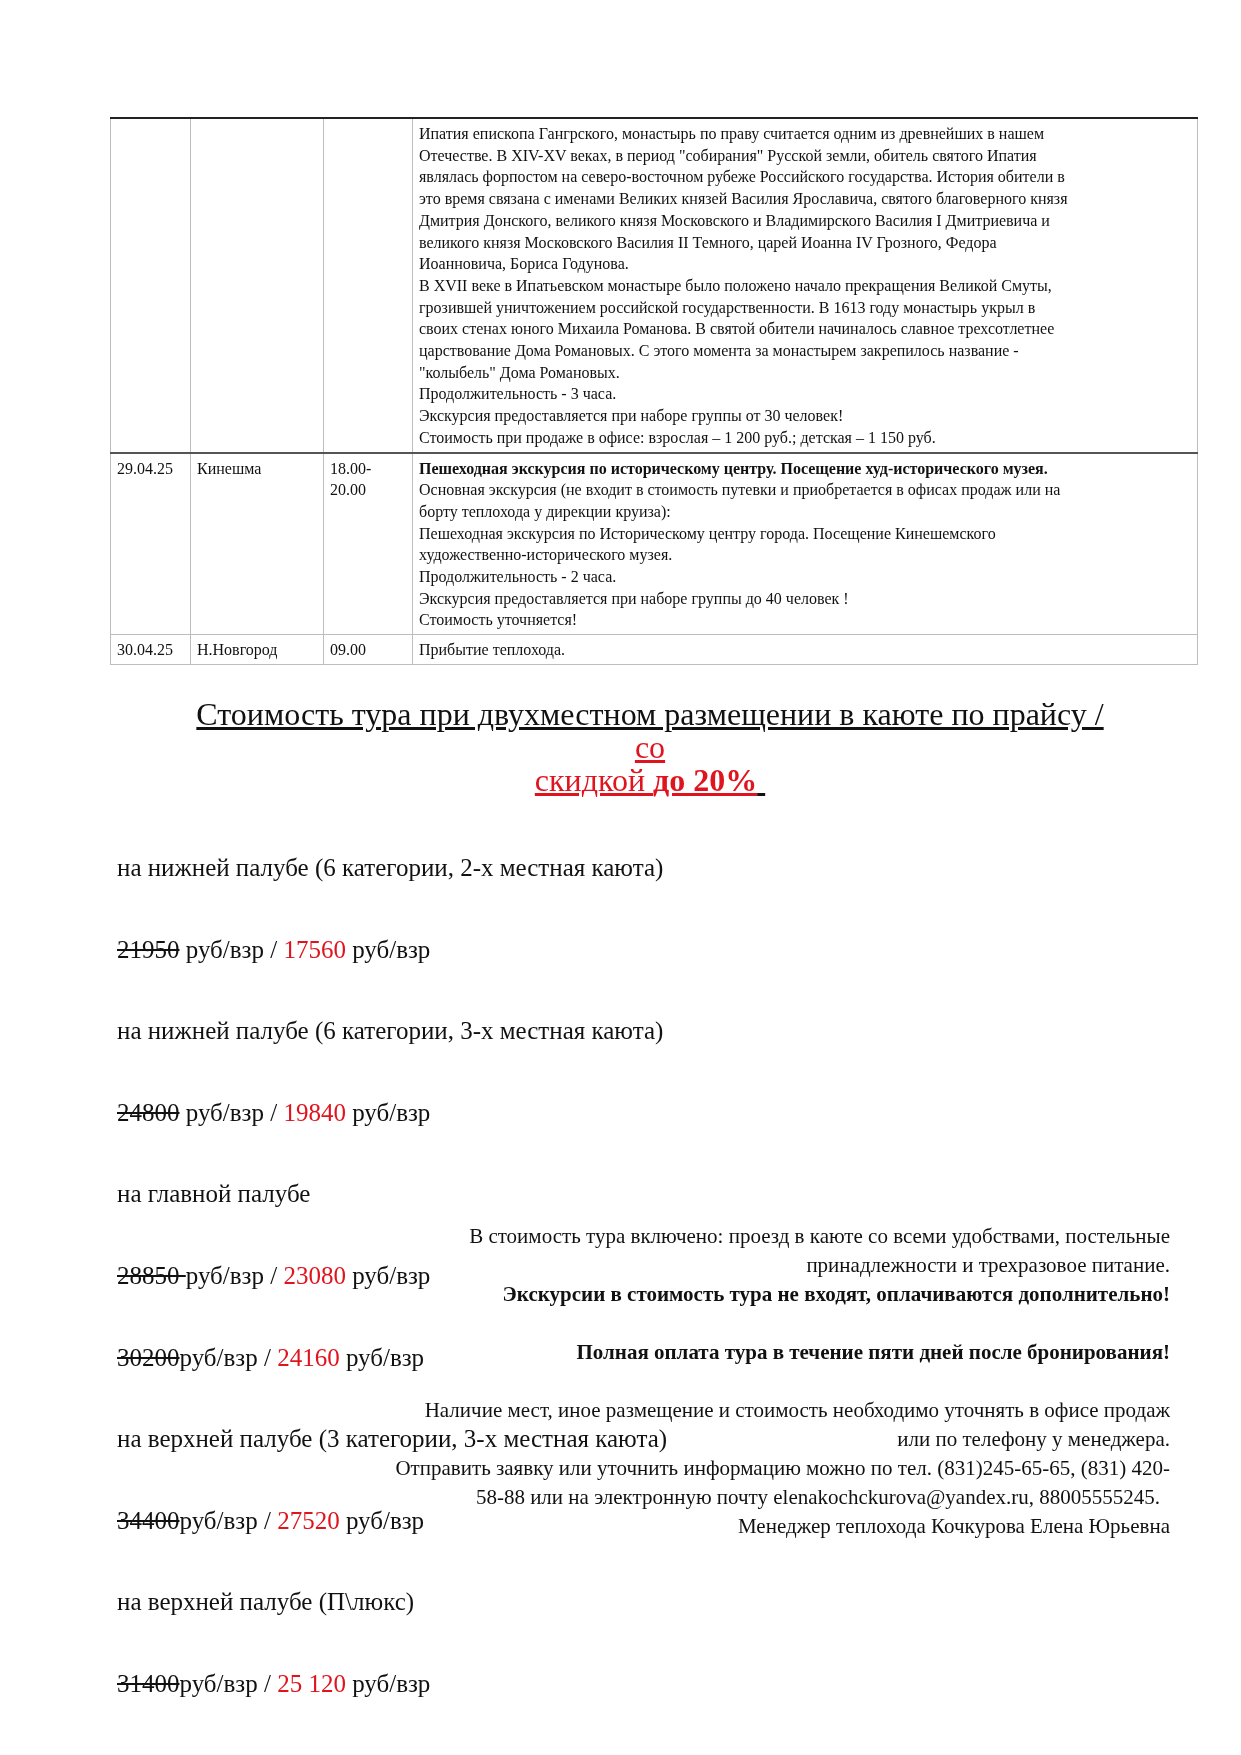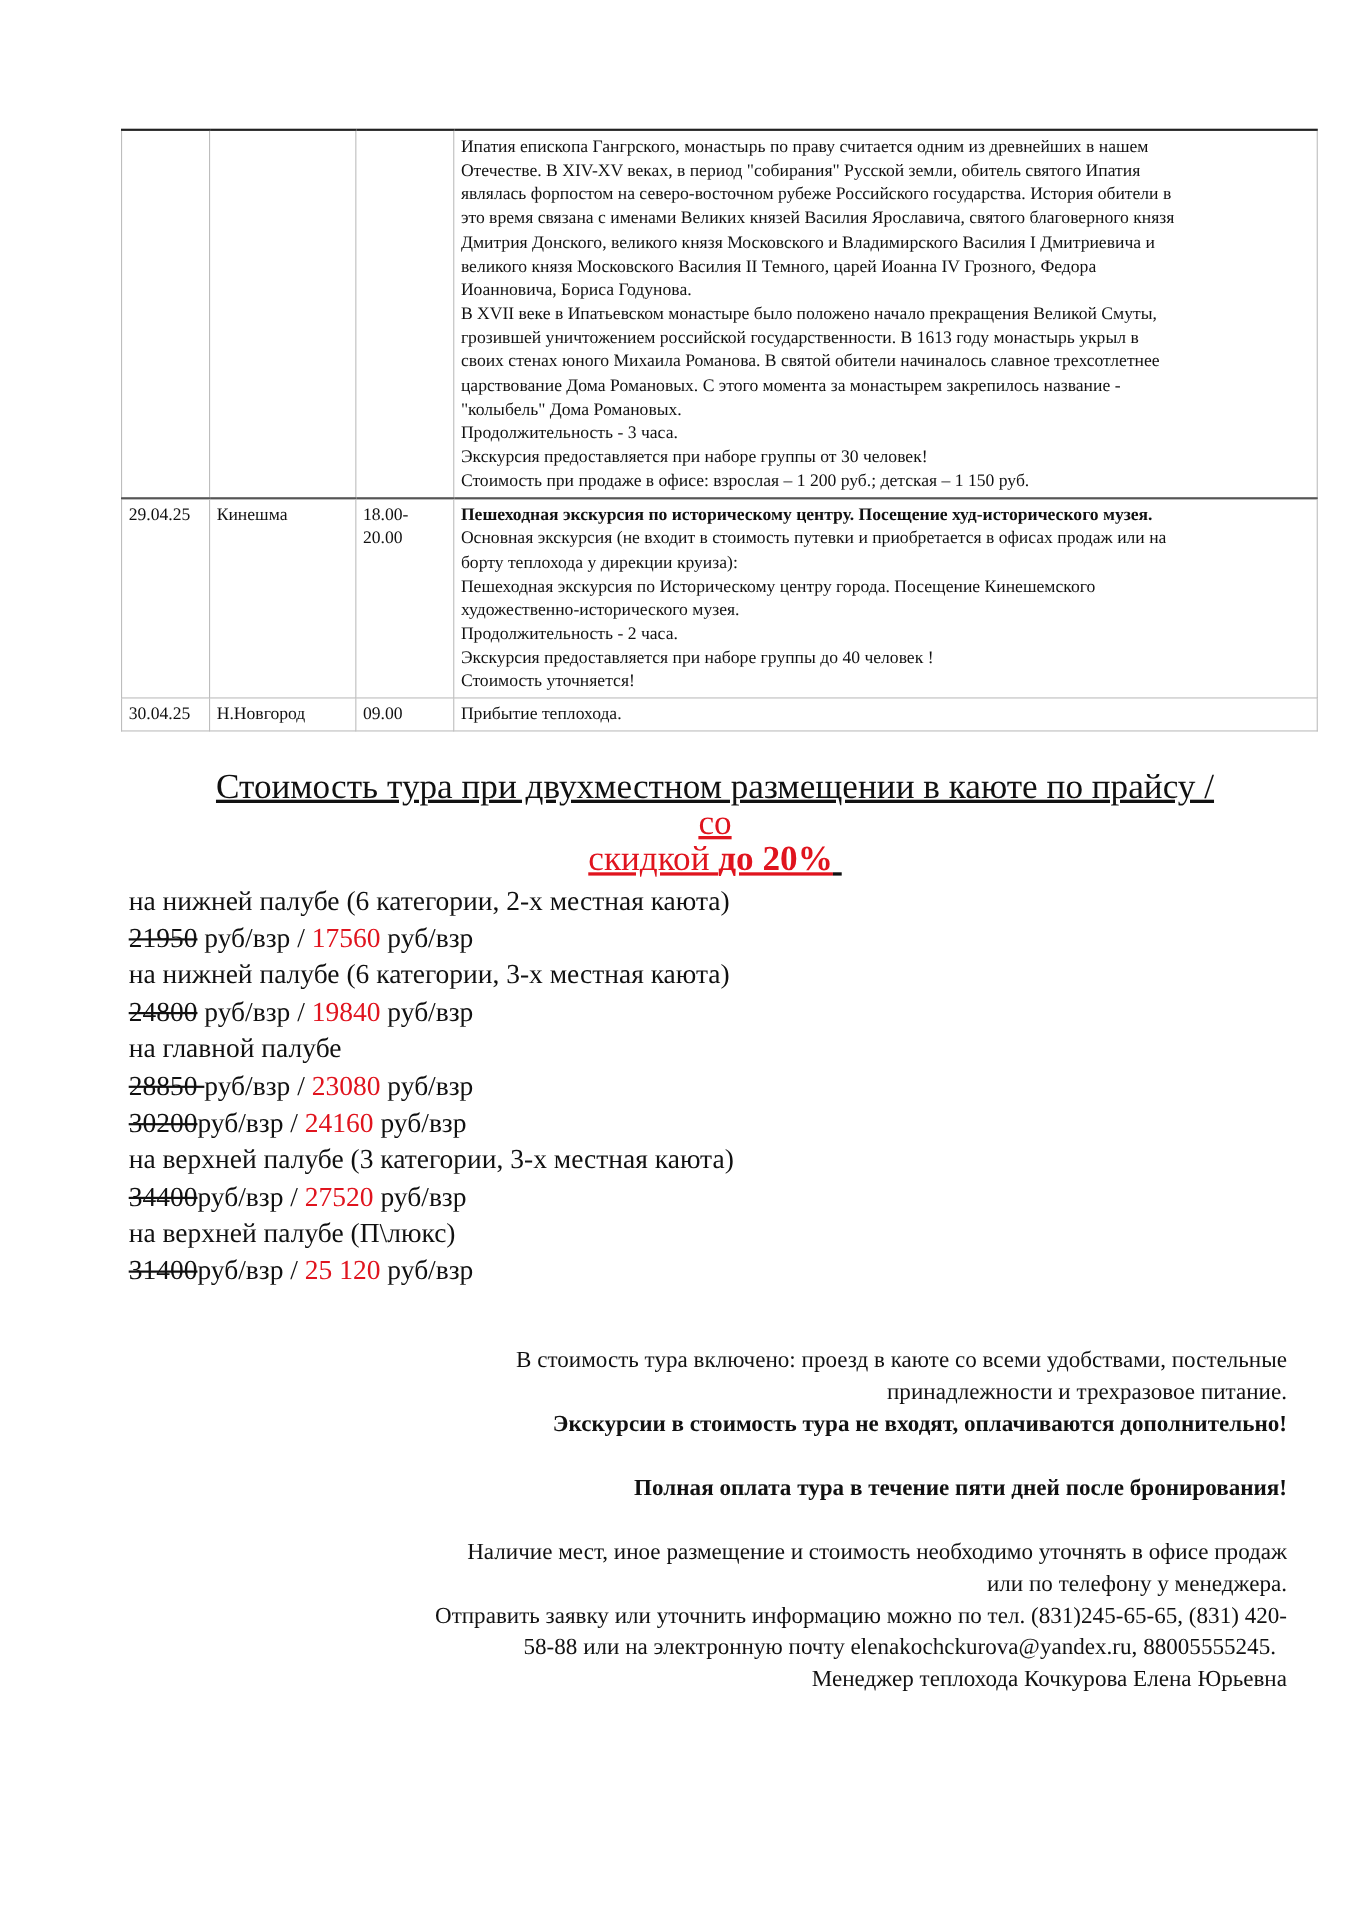--- a/index.html
+++ b/index.html
@@ -31,21 +31,21 @@
     font-size: 32px; line-height: 33px;
   }
   .price-heading .u { text-decoration: underline; }
   .price-heading .red { color: #e0141e; text-decoration: underline; text-decoration-color: #e0141e; }
   .price-heading .redb { color: #e0141e; font-weight: bold; text-decoration: underline; text-align: center; }
 
   
   .price-list {
     position: absolute; left: 117px; top: 803px; font-size: 25px; line-height: 33.6px;
   }
-  .price-list .line { white-space: nowrap; }
+  .price-list .line { white-space: nowrap; margin-top: 48px; }
   .price-list .old { text-decoration: line-through; }
   .price-list .new { color: #e0141e; }
 
   
   .info {
     position: absolute; left: 140px; top: 1222px; width: 1030px; text-align: right;
     font-size: 21px; line-height: 29px;
   }
   .info p { margin: 0; }
   .info .bold { font-weight: bold; }

